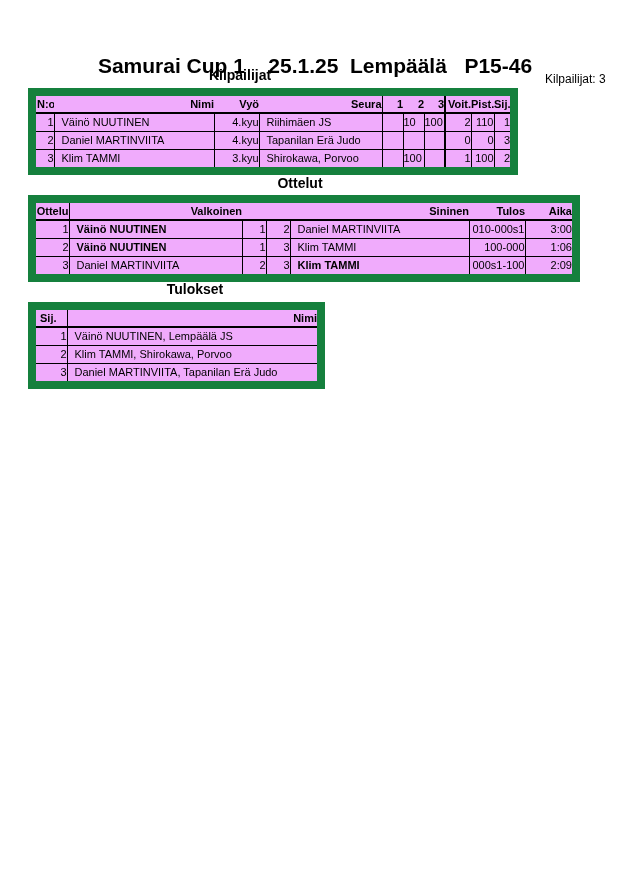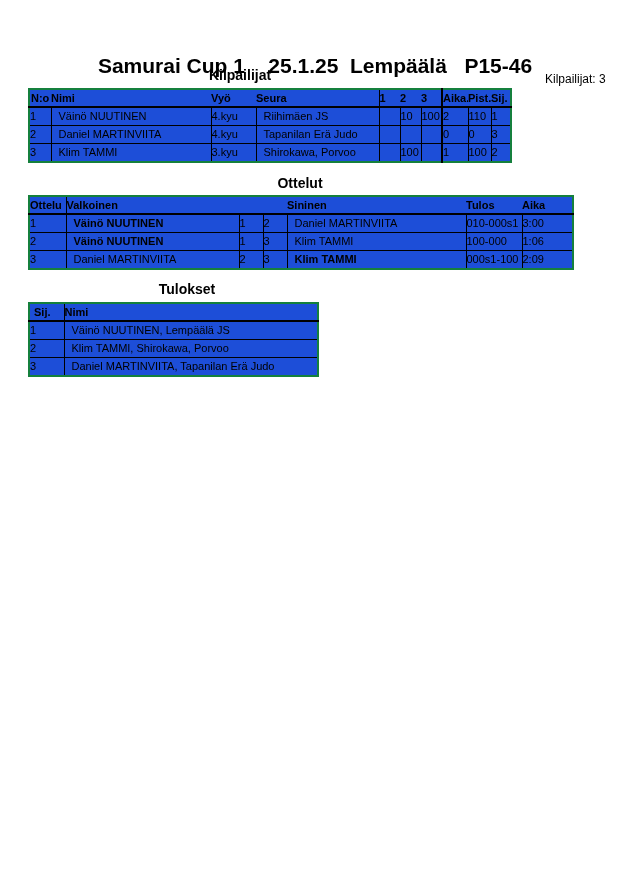--- a/index.html
+++ b/index.html
@@ -16,42 +16,42 @@
   }
   .count-label{
     position:absolute;top:72px;left:545px;font-size:12px;white-space:nowrap;
   }
   .section-title{
     position:absolute;font-size:14px;font-weight:bold;
     transform:translateX(-50%);white-space:nowrap;line-height:13px;
   }
   #kilpailijat-title{left:240px;top:69px;}
   #ottelut-title{left:300px;top:177px;}
-  #tulokset-title{left:187px;top:283px;}
+  #tulokset-title{left:195px;top:283px;}
 
   table{
     position:absolute;border-collapse:collapse;table-layout:fixed;
-    background:#1d4ed8;border:2px solid #15803d;
+    background:#f0abfc;border:8px solid #15803d;
   }
   th,td{
     font-size:11px;padding:0;white-space:nowrap;overflow:hidden;
   }
   th{
     font-weight:bold;height:16px;line-height:16px;
     border-bottom:2px solid #000;border-top:none;
   }
   td{
     height:17px;line-height:17px;border:1px solid #000;
   }
   #t1{left:28px;top:88px;width:482px;}
   #t2{left:28px;top:195px;width:544px;}
   #t3{left:28px;top:302px;width:289px;}
 
   .al{text-align:left;padding-left:7px;}
-  .ac{text-align:left;}
+  .ac{text-align:right;}
   .ar{padding-right:2px;}
   .bold{font-weight:bold;}
   .sepR{border-right:1px solid #000;}
   .thickR{border-right:2px solid #000 !important;}
 </style>
 </head>
 <body>
 
 <h1 class="main-title">Samurai Cup 1    25.1.25  Lempäälä   P15-46</h1>
 
@@ -73,21 +73,21 @@
   </colgroup>
   <thead>
     <tr>
       <th class="al" style="padding-left:1px">N:o</th>
       <th class="ac">Nimi</th>
       <th class="ac">Vyö</th>
       <th class="ac sepR">Seura</th>
       <th class="ac">1</th>
       <th class="ac">2</th>
       <th class="ac thickR">3</th>
-      <th class="ac">Aika.</th>
+      <th class="ac">Voit.</th>
       <th class="ac">Pist.</th>
       <th class="ac">Sij.</th>
     </tr>
   </thead>
   <tbody>
     <tr>
       <td class="ac">1</td>
       <td class="al">Väinö NUUTINEN</td>
       <td class="ac">4.kyu</td>
       <td class="al">Riihimäen JS</td>

